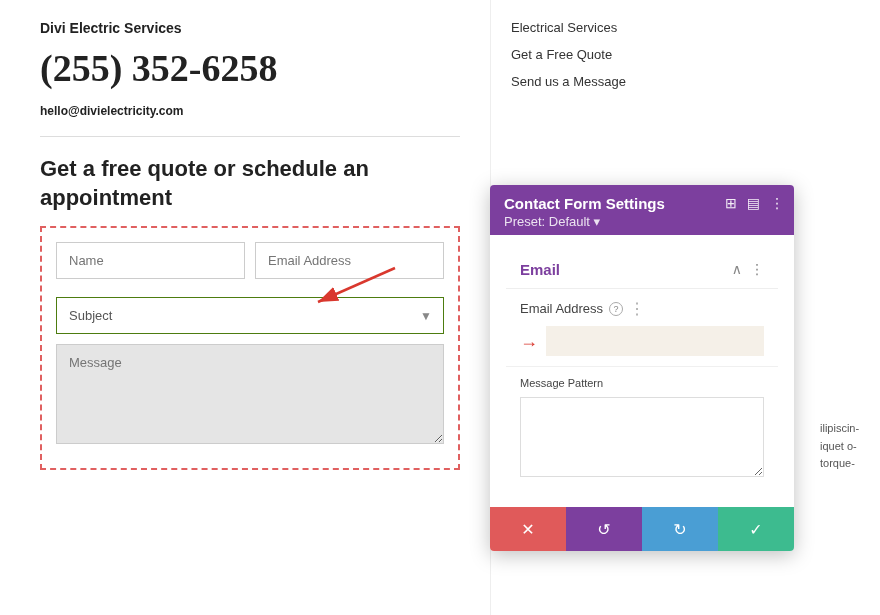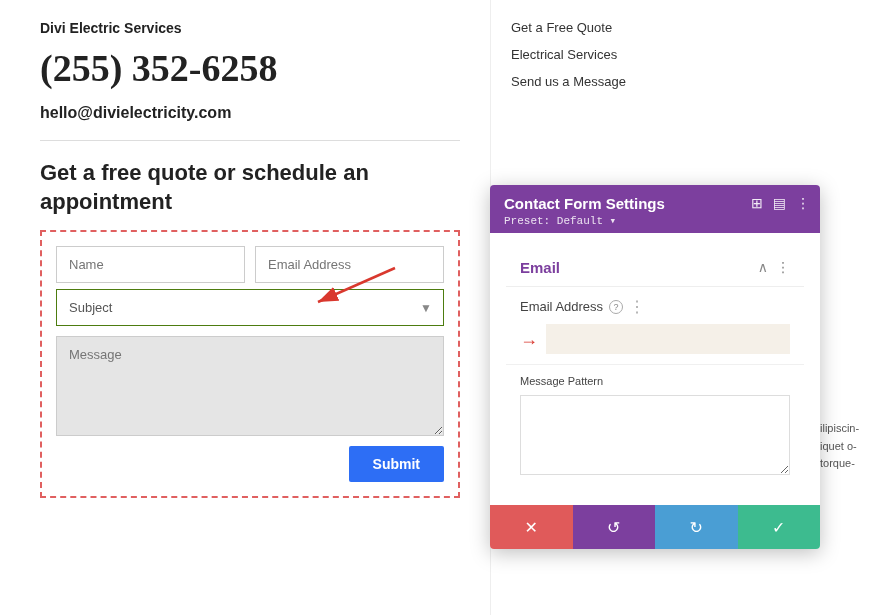--- a/index.html
+++ b/index.html
@@ -39,21 +39,21 @@
     .phone-number {
       font-size: 38px;
       font-weight: 700;
       font-family: Liberation Serif, serif;
       color: #222;
       margin-bottom: 14px;
     }
 
     .email {
       font-family: Arial, sans-serif;
-      font-size: 16px;
+      font-size: 12px;
       font-weight: 700;
       color: #222;
       margin-bottom: 18px;
     }
 
     .divider {
       border: none;
       border-top: 1px solid #ddd;
       margin-bottom: 18px;
     }
@@ -70,21 +70,21 @@
     
     .contact-form-wrapper {
       border: 2px dashed #e06060;
       padding: 14px;
       position: relative;
     }
 
     .form-row {
       display: flex;
       gap: 10px;
-      margin-bottom: 6px;
+      margin-bottom: 18px;
     }
 
     .form-input {
       width: 100%;
       padding: 10px 12px;
       border: 1px solid #ccc;
       font-size: 13px;
       font-family: Arial, sans-serif;
       color: #555;
       background: #fff;
@@ -169,21 +169,21 @@
 
     .nav-link:first-child {
       margin-top: 4px;
     }
 
     
     .settings-panel {
       position: absolute;
       top: 185px;
       left: 490px;
-      width: 330px;
+      width: 304px;
       background: #fff;
       border-radius: 4px;
       box-shadow: 0 4px 20px rgba(0,0,0,0.25);
       z-index: 10;
       overflow: hidden;
     }
 
     .panel-header {
       background: #7c3f9e;
       color: #fff;
@@ -192,22 +192,22 @@
     }
 
     .panel-title {
       font-family: Arial, sans-serif;
       font-size: 15px;
       font-weight: 700;
       margin-bottom: 2px;
     }
 
     .panel-preset {
-      font-family: Liberation Mono, monospace;
-      font-size: 11px;
+      font-family: Liberation Sans, sans-serif;
+      font-size: 13px;
       color: rgba(255,255,255,0.85);
     }
 
     .panel-header-icons {
       position: absolute;
       right: 10px;
       top: 10px;
       display: flex;
       gap: 10px;
     }
@@ -401,29 +401,26 @@
 
       <div class="form-select-wrapper">
         <select class="form-select">
           <option>Subject</option>
         </select>
         <span class="select-arrow">▼</span>
       </div>
 
       <textarea class="form-textarea" placeholder="Message" style=""></textarea>
 
-      <div class="form-submit-row">
-        <button class="submit-button">Submit</button>
-      </div>
     </div>
   </div>
 
   <div class="right-nav">
+    <a class="nav-link">Electrical Services</a>
     <a class="nav-link">Get a Free Quote</a>
-    <a class="nav-link">Electrical Services</a>
     <a class="nav-link">Send us a Message</a>
   </div>
 
   <div class="right-lorem">
     <div>ilipiscin-</div>
     <div>iquet o-</div>
     <div>torque-</div>
   </div>
 
   <div class="settings-panel">

